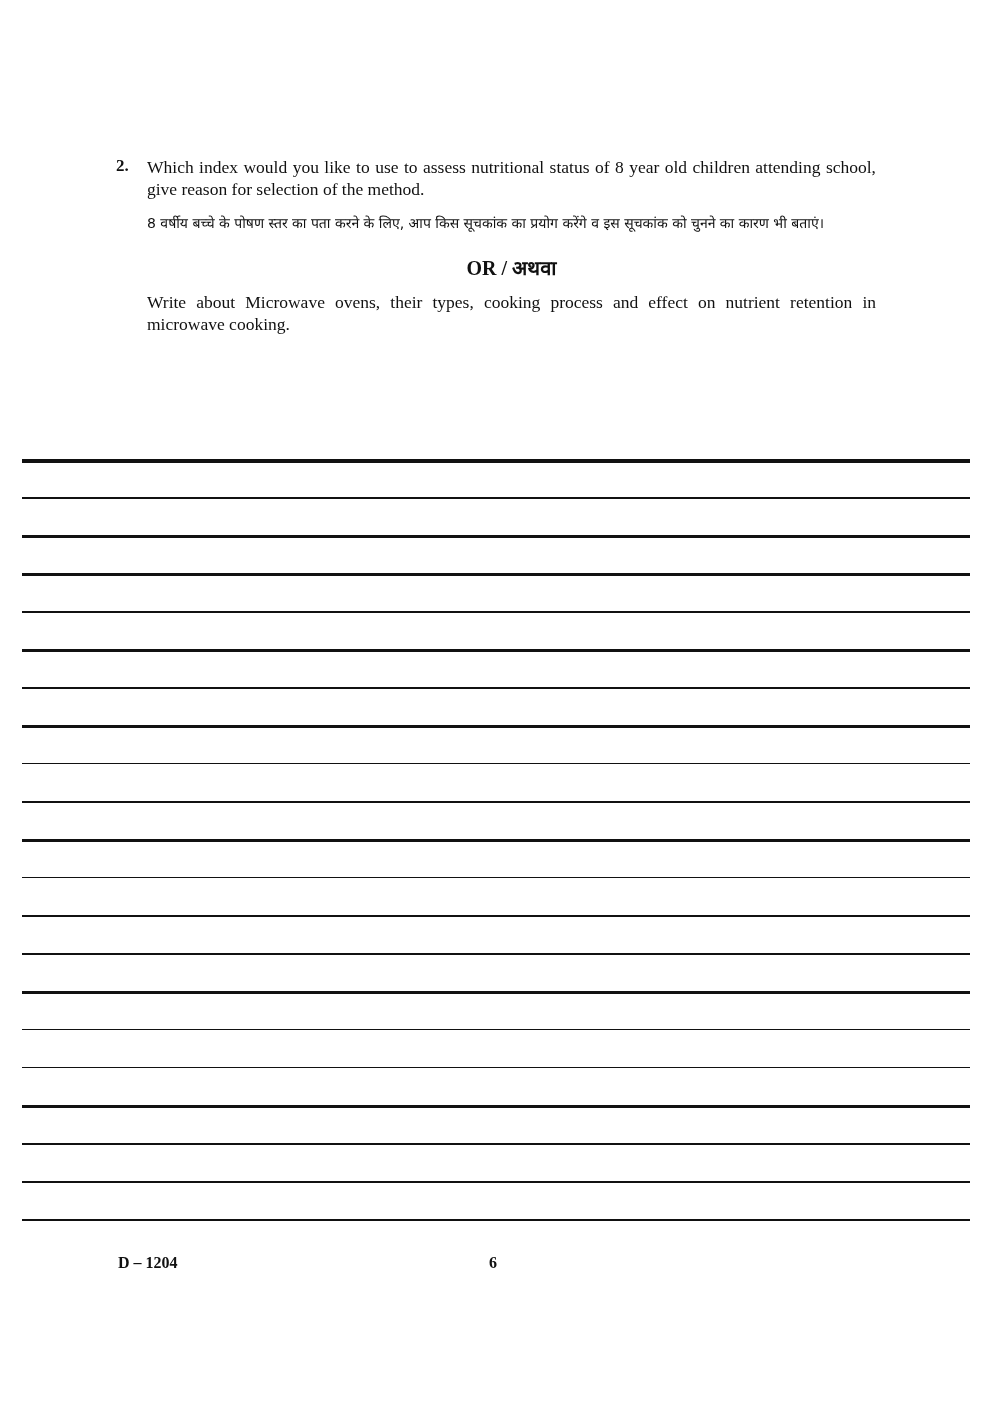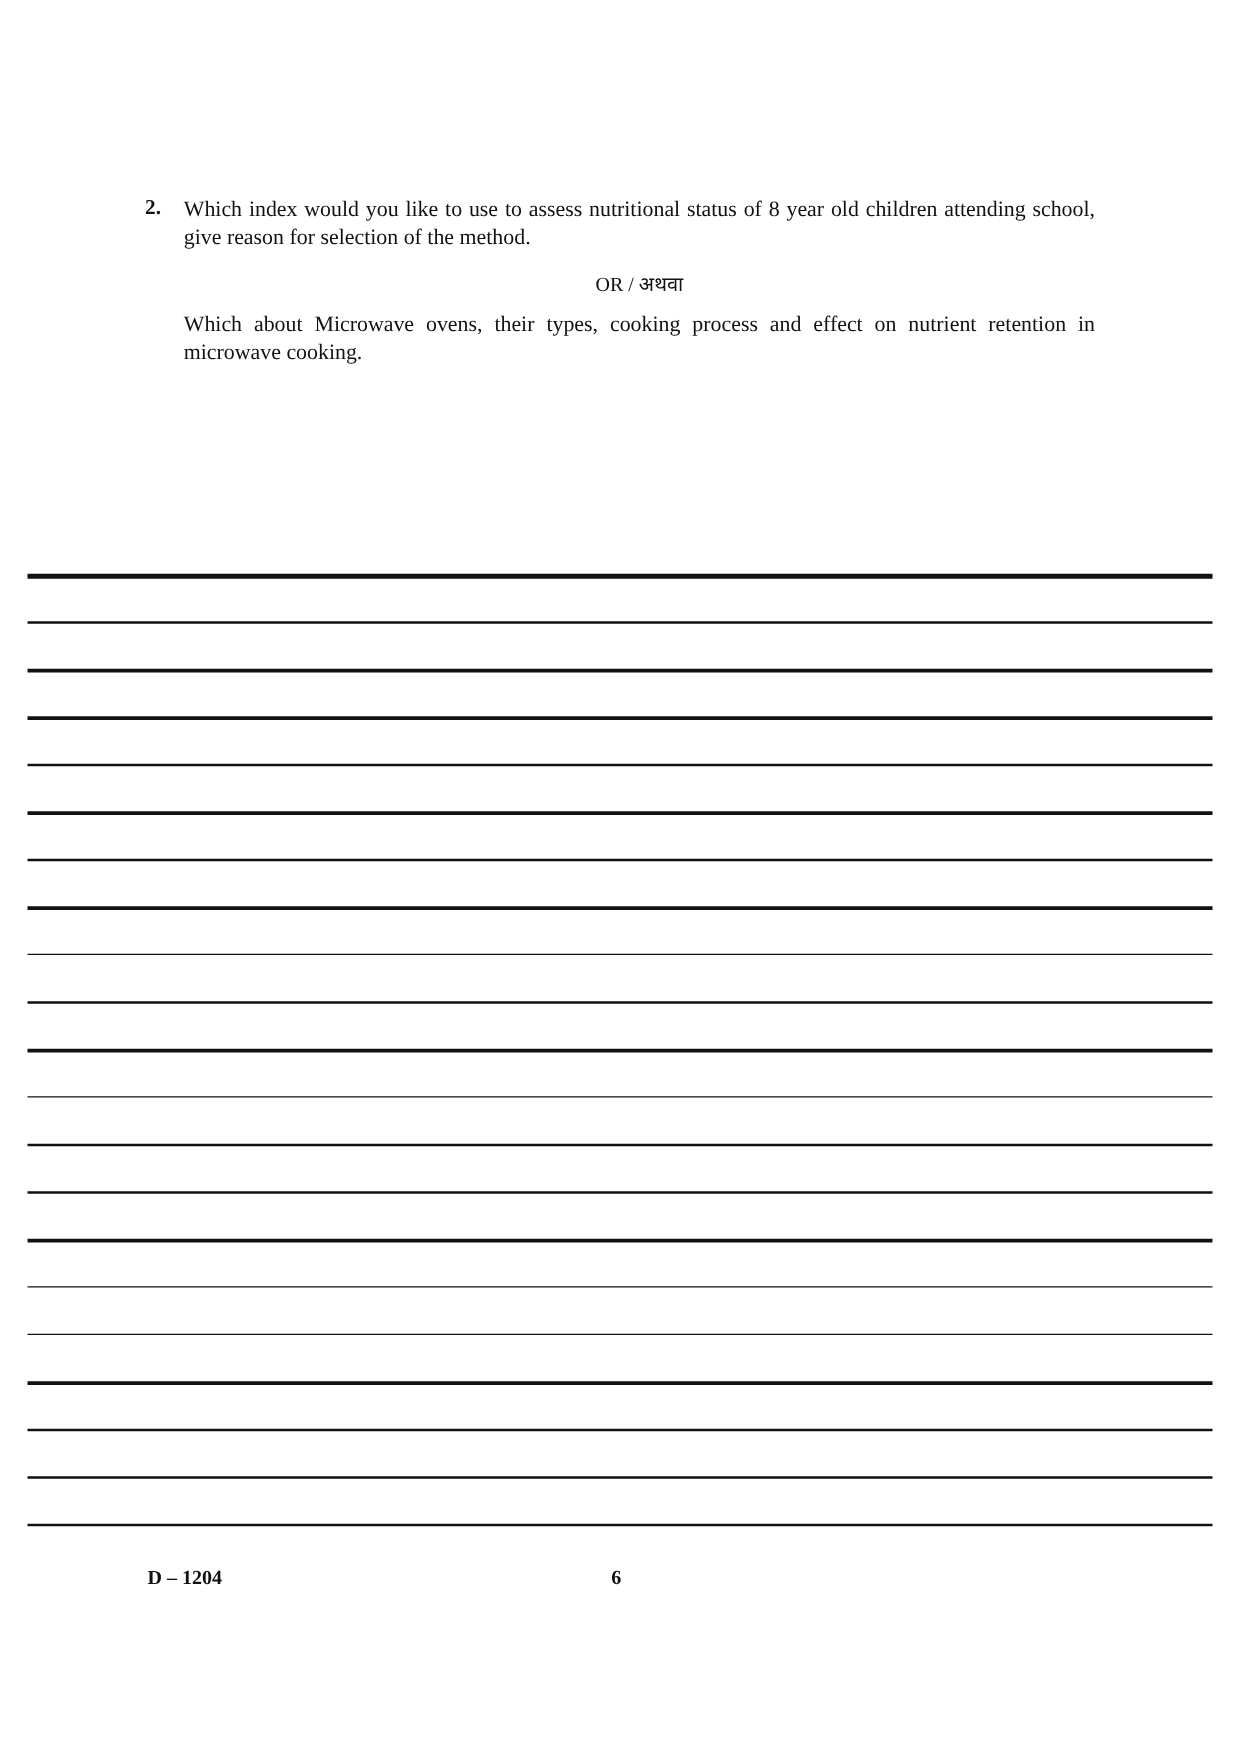--- a/index.html
+++ b/index.html
@@ -3,35 +3,36 @@
   <meta charset="utf-8">
   <style>
     html, body { margin: 0; padding: 0; background: #ffffff; }
     body { width: 992px; height: 1404px; position: relative; overflow: hidden;
            font-family: "DejaVu Serif", "Liberation Serif", serif; color: #111; }
     .q { position: absolute; left: 116px; top: 156px; width: 760px; }
     .qnum { position: absolute; left: 0; top: 0; font-family: "Liberation Serif", serif; font-weight: bold; font-size: 17px; }
     .body { margin-left: 31px; }
     .en { font-family: "Liberation Serif", serif; font-size: 17.5px; line-height: 22px; text-align: justify; margin: 0; }
     .hi { font-family: "DejaVu Sans", sans-serif; font-size: 14px; line-height: 30px; margin: 8px 0 0 0; text-align: justify; }
-    .or { text-align: center; font-family: "Liberation Serif", serif; font-weight: normal; font-size: 16px; margin: 16px 0 10px 0; }
+    .or { text-align: center; font-family: "Liberation Serif", serif; font-weight: bold; font-size: 20px; margin: 16px 0 10px 0; }
     .lines { position: absolute; left: 22px; top: 459px; width: 948px; }
     .line { position: absolute; left: 0; width: 948px; background: #111; }
     .footer-code { position: absolute; left: 118px; top: 1254px; font-family: "Liberation Serif", serif; font-weight: bold; font-size: 16px; text-align: center; }
     .footer-page { position: absolute; left: 489px; top: 1254px; font-family: "Liberation Serif", serif; font-weight: bold; font-size: 16px; }
   </style>
 </head>
 <body>
 
 <div class="q">
   <div class="qnum">2.</div>
   <div class="body">
     <p class="en">Which index would you like to use to assess nutritional status of 8 year old children attending school, give reason for selection of the method.</p>
+    <p class="hi">8 वर्षीय बच्चे के पोषण स्तर का पता करने के लिए, आप किस सूचकांक का प्रयोग करेंगे व इस सूचकांक को चुनने का कारण भी बताएं।</p>
     <div class="or">OR / अथवा</div>
-    <p class="en">Which about Microwave ovens, their types, cooking process and effect on nutrient retention in microwave cooking.</p>
+    <p class="en">Write about Microwave ovens, their types, cooking process and effect on nutrient retention in microwave cooking.</p>
   </div>
 </div>
 
 <div class="lines" id="lines">
     <div class="line" style="top: 0px; height: 4px;"></div>
     <div class="line" style="top: 38px; height: 2px;"></div>
     <div class="line" style="top: 76px; height: 3px;"></div>
     <div class="line" style="top: 114px; height: 3px;"></div>
     <div class="line" style="top: 152px; height: 2px;"></div>
     <div class="line" style="top: 190px; height: 3px;"></div>

